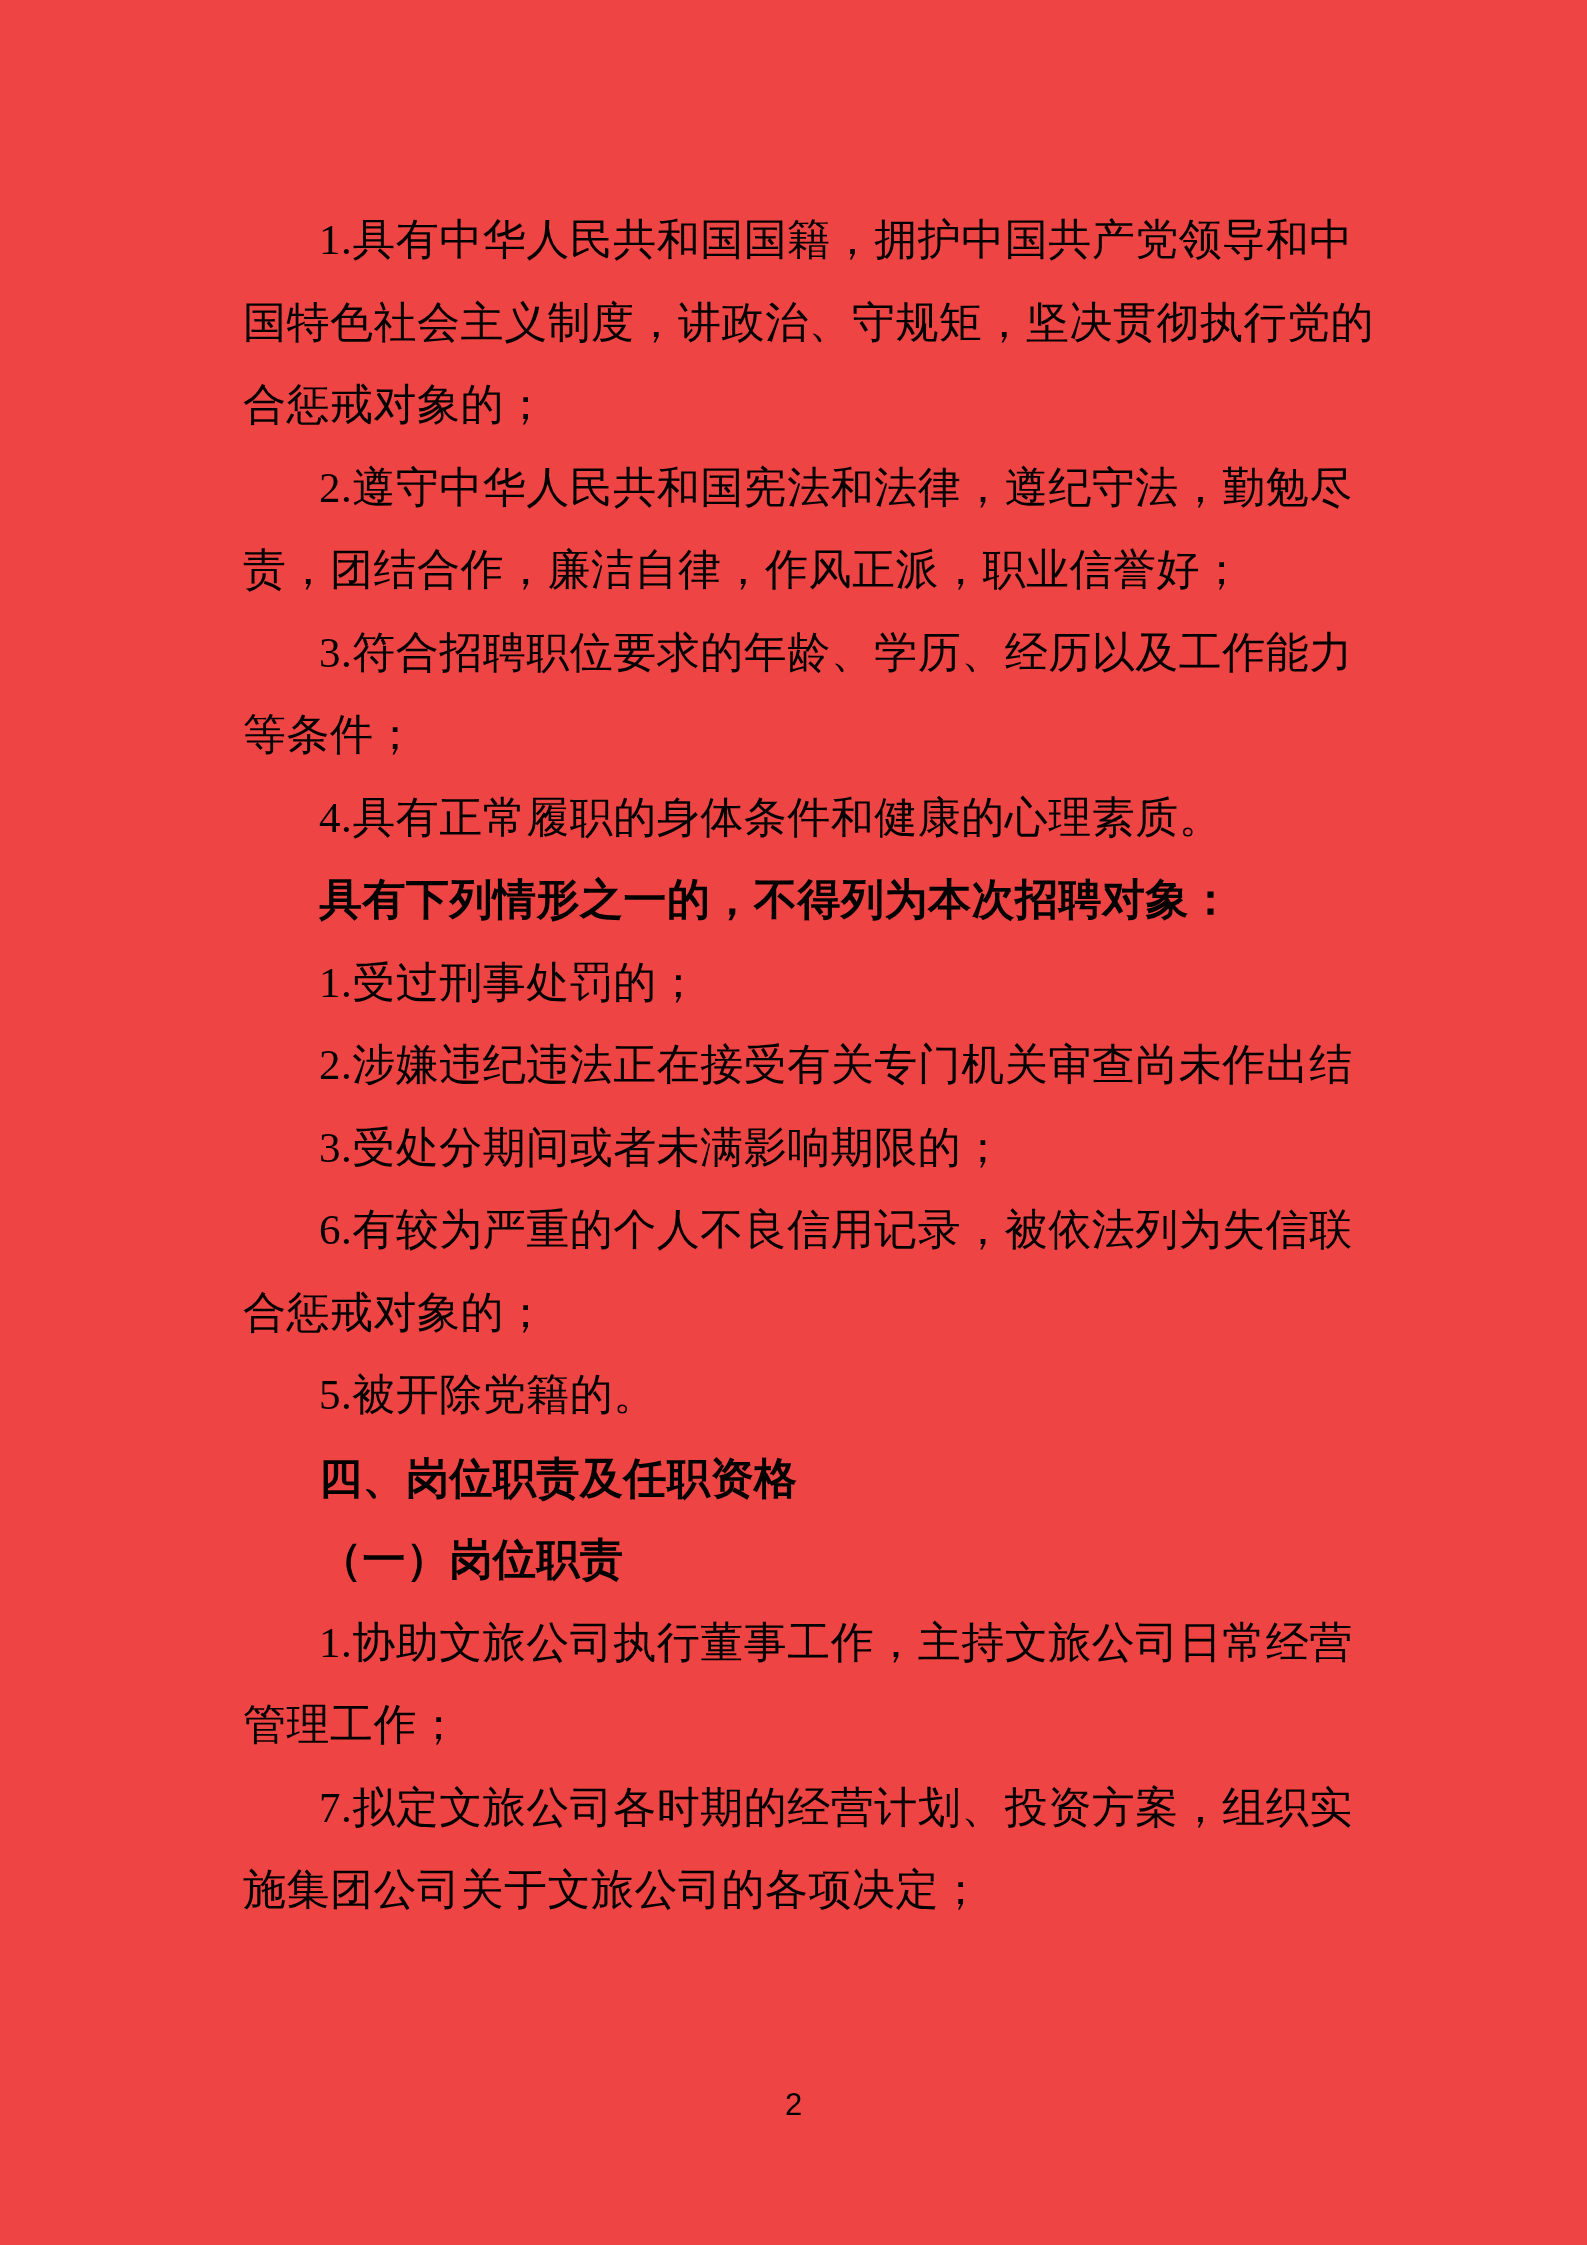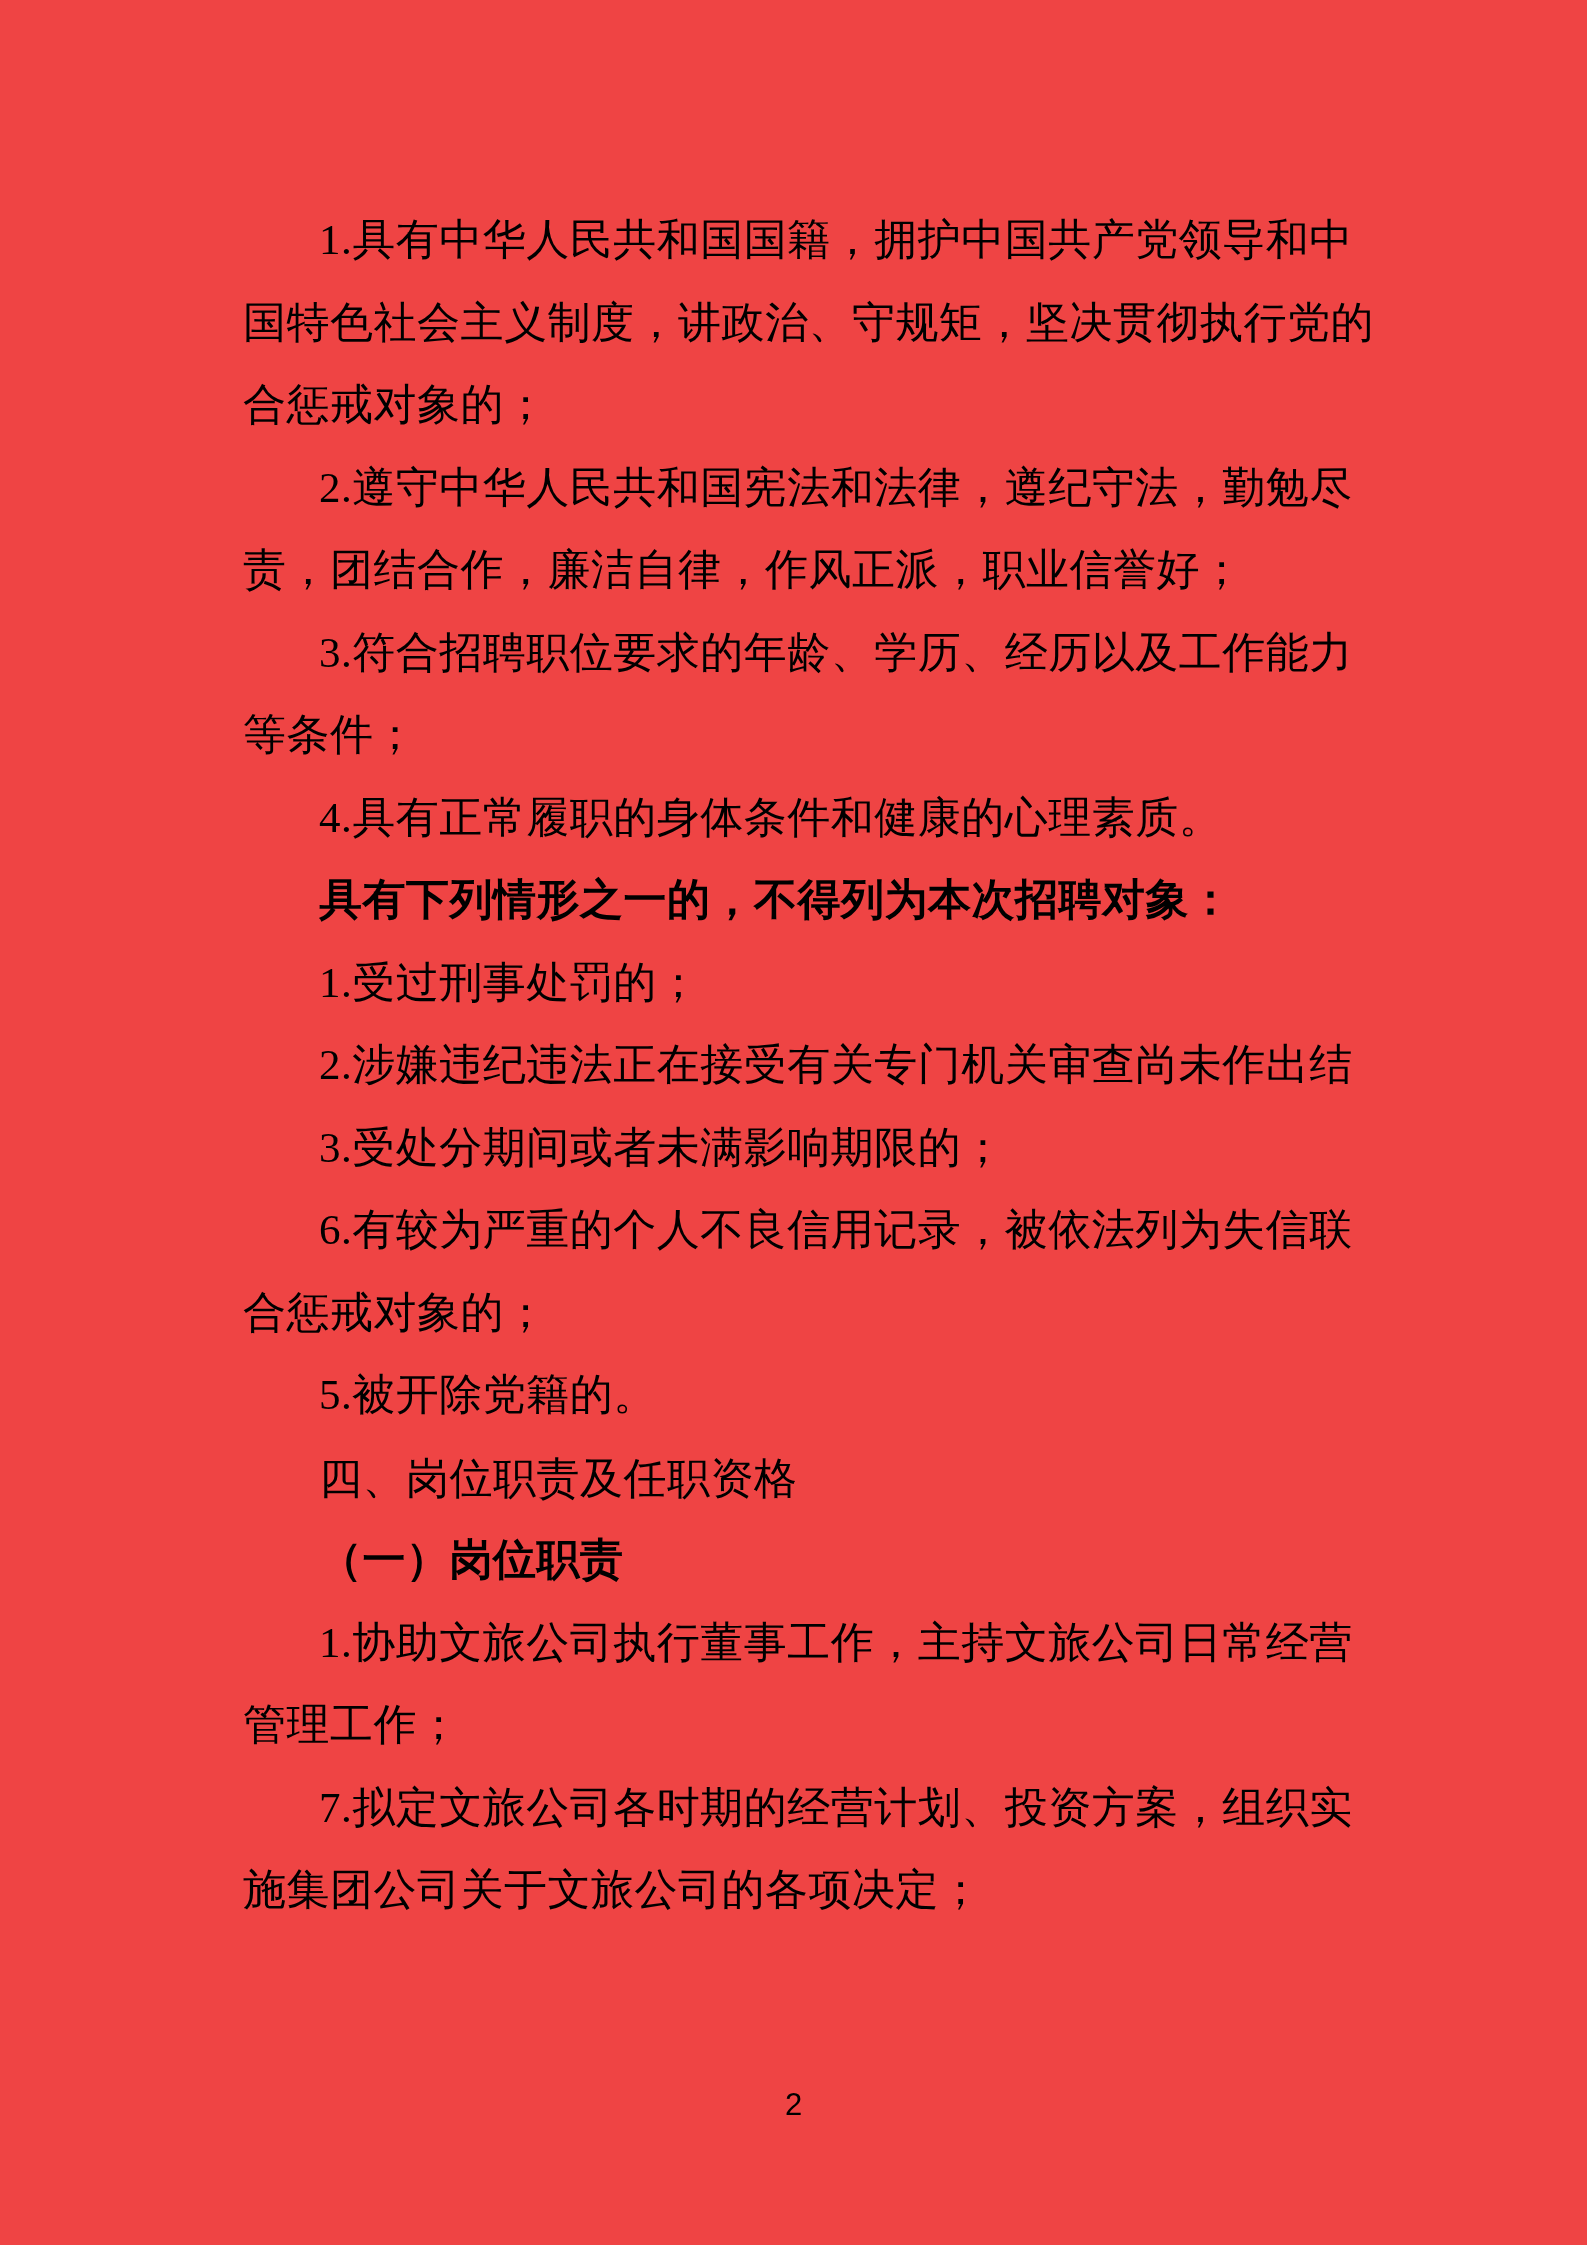--- a/index.html
+++ b/index.html
@@ -33,21 +33,21 @@
   }
   .line.indent {
     text-indent: 76px;
   }
   .style-body {
     font-family: "Liberation Serif", "DejaVu Serif", serif;
     font-weight: 400;
   }
   .style-heading {
     font-family: "Liberation Sans", "DejaVu Sans", sans-serif;
-    font-weight: 400;
+    font-weight: 700;
   }
   .style-kaiti {
     font-family: "Liberation Serif", "DejaVu Serif", serif;
     font-weight: 700;
   }
   .style-kaiti-bold {
     font-family: "Liberation Serif", "DejaVu Serif", serif;
     font-weight: 600;
   }
   .page-number {

